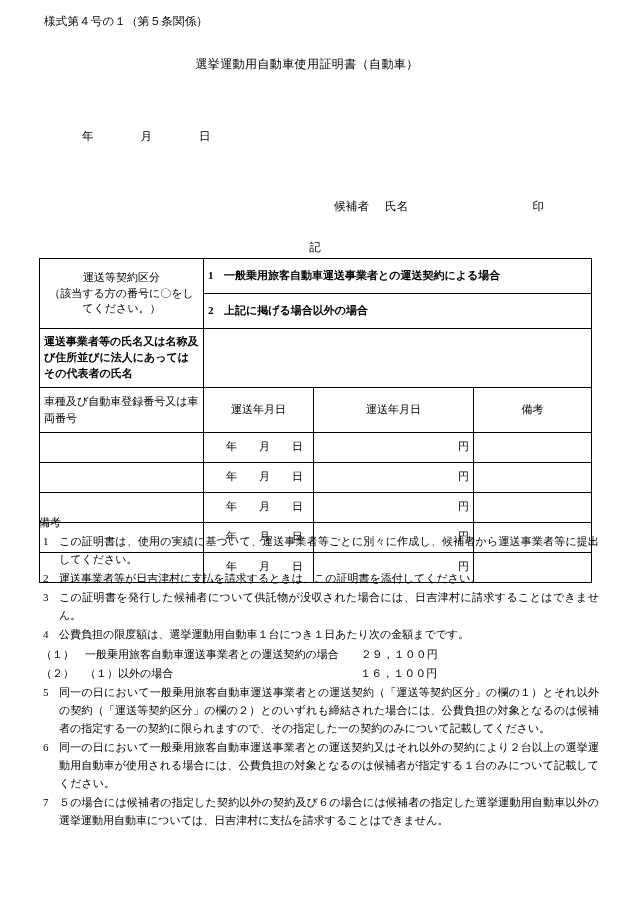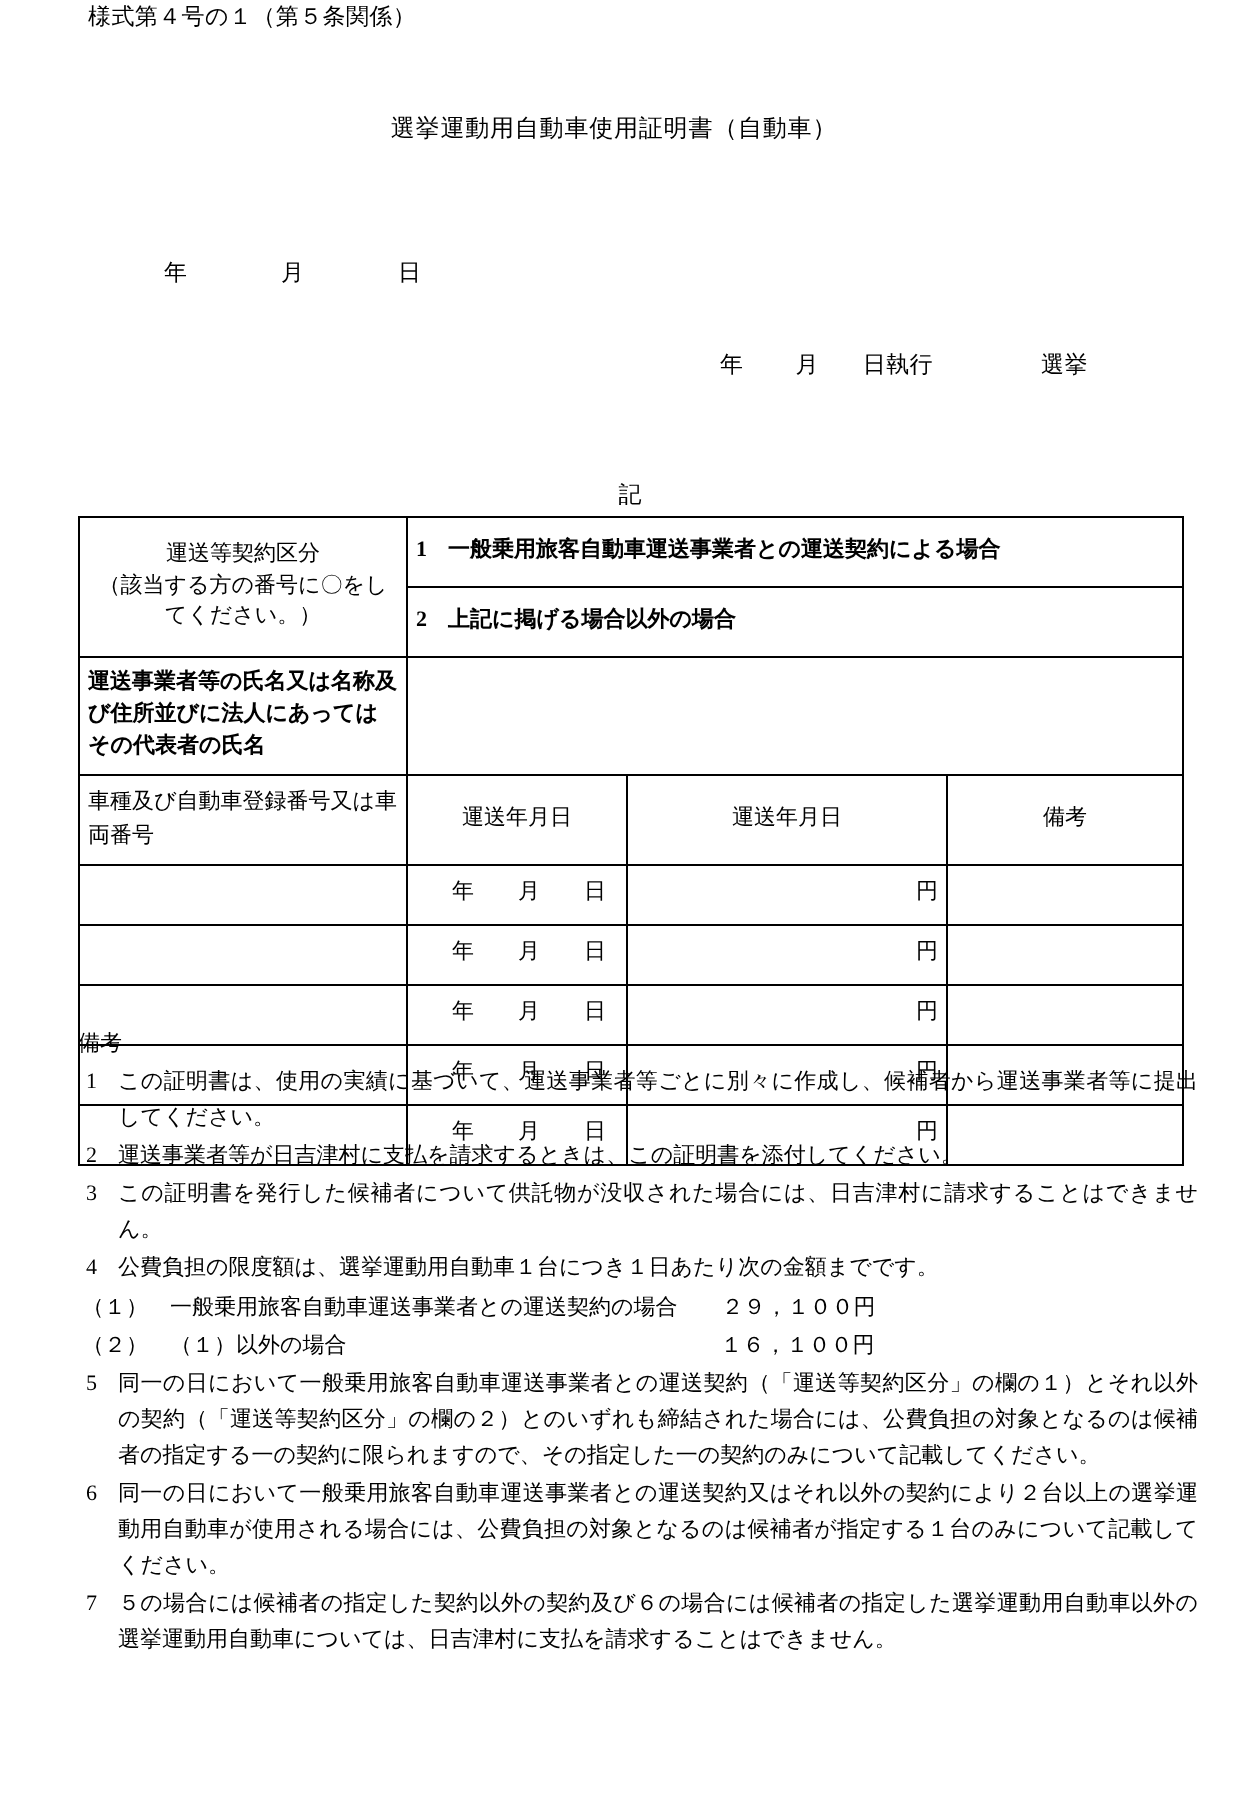--- a/index.html
+++ b/index.html
@@ -19,21 +19,21 @@
   .page {
     position: relative;
     width: 630px;
     height: 903px;
     padding: 0;
     box-sizing: border-box;
   }
   .form-no {
     position: absolute;
     left: 44px;
-    top: 1px;
+    top: 14px;
     font-size: 11.5px;
     letter-spacing: 0.2px;
   }
   .doc-title {
     position: absolute;
     left: 0;
     top: 56px;
     width: 614px;
     text-align: center;
     font-size: 12px;
@@ -173,24 +173,24 @@
 
 <div class="page">
 
   <div class="form-no">様式第４号の１（第５条関係）</div>
 
   <div class="doc-title">選挙運動用自動車使用証明書（自動車）</div>
 
 
   <div class="date-line">年　　　　月　　　　日</div>
 
-  <div class="exec-line">
-    <span>年</span><span class="gap1"></span><span>月</span><span class="gap2"></span><span>日執行</span><span class="gap3"></span><span>選挙</span>
+
+  <div class="cand-line">
+    <span>候補者</span><span class="gapa"></span><span>氏名</span><span class="gapb"></span><span>印</span>
   </div>
-
 
   <div class="ki">記</div>
 
   <table class="main">
     <colgroup>
       <col style="width:164px">
       <col style="width:110px">
       <col style="width:160px">
       <col style="width:118px">
     </colgroup>

